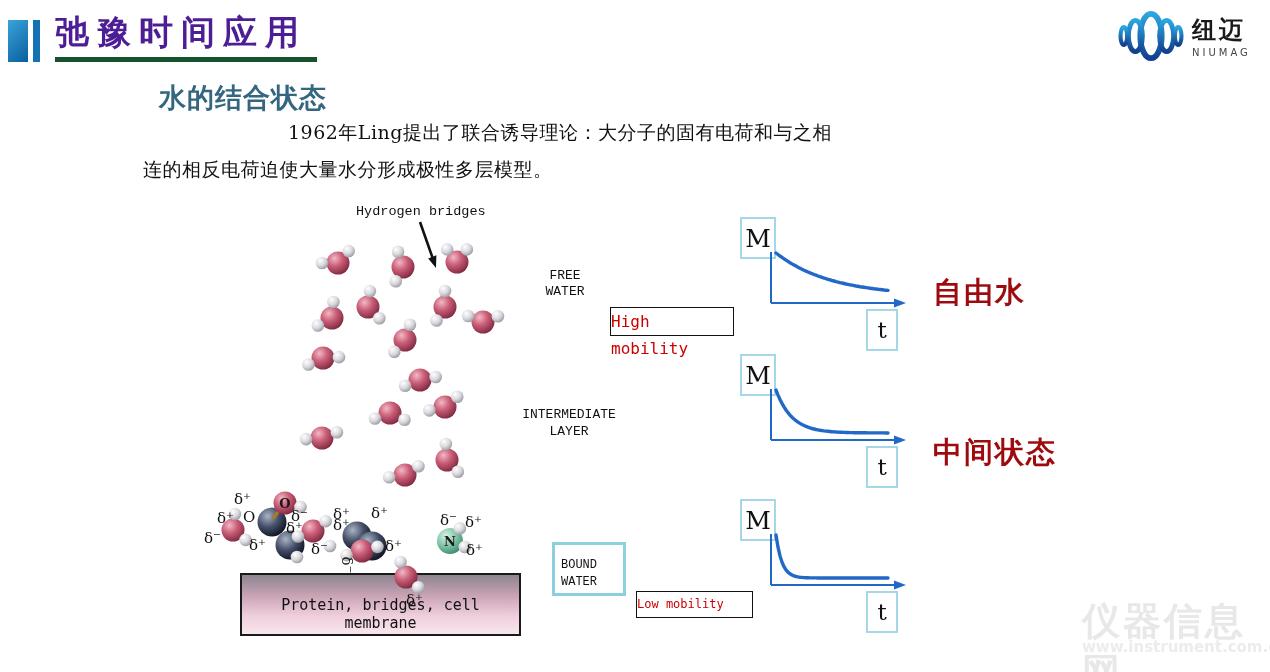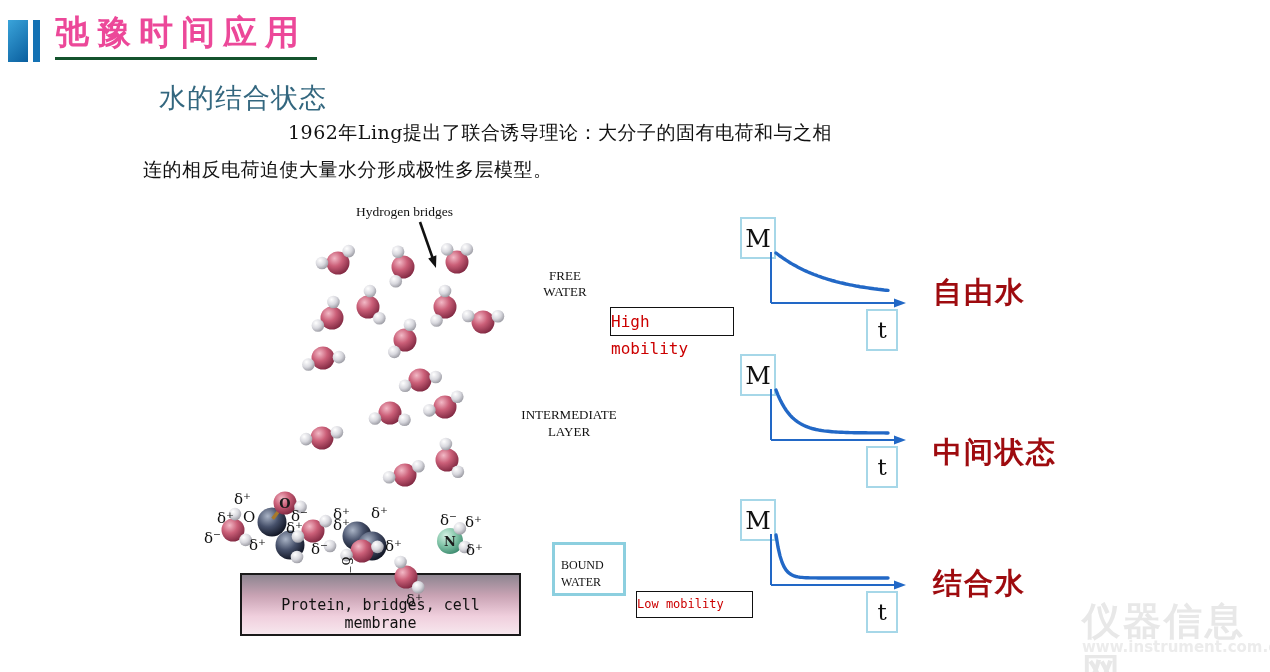--- a/index.html
+++ b/index.html
@@ -3,34 +3,34 @@
 <meta charset="utf-8">
 <style>
   html,body{margin:0;padding:0;background:#fff;}
   .slide{position:relative;width:1270px;height:672px;background:#ffffff;overflow:hidden;
          font-family:"DejaVu Serif","Liberation Serif",serif;}
 
   
   .bar1{position:absolute;left:8px;top:20px;width:20px;height:42px;
         background:linear-gradient(135deg,#3aa4da,#0a5e9e);}
   .bar2{position:absolute;left:33px;top:20px;width:7px;height:42px;background:#1472b4;}
-  .title{position:absolute;left:55px;top:12px;font-size:34px;font-weight:bold;color:#ec4899;
-         letter-spacing:8px;border-bottom:3px solid #14532d;padding:0 10px 4px 0;line-height:1.2;}
-  .subtitle{position:absolute;left:159px;top:80px;font-size:27px;font-weight:400;color:#33677f;letter-spacing:1px;}
+  .title{position:absolute;left:55px;top:12px;font-size:34px;font-weight:bold;color:#4c1d95;
+         letter-spacing:8px;border-bottom:5px solid #14532d;padding:0 10px 4px 0;line-height:1.2;}
+  .subtitle{position:absolute;left:159px;top:80px;font-size:27px;font-weight:700;color:#33677f;letter-spacing:1px;}
   .logo{position:absolute;left:1118px;top:8px;display:flex;align-items:center;gap:8px;}
   .logo-cn{font-family:"DejaVu Sans","Liberation Sans",sans-serif;font-size:24px;font-weight:bold;color:#1a1a1a;letter-spacing:3px;}
   .logo-en{font-family:"DejaVu Sans","Liberation Sans",sans-serif;font-size:10px;color:#444;letter-spacing:3px;margin-top:1px;}
 
   
   .intro{position:absolute;left:143px;top:114px;width:890px;font-size:19px;color:#111;
          line-height:37px;letter-spacing:0.5px;}
   .intro .l1{text-indent:145px;}
 
   
-  .mono{font-family:Liberation Serif, serif;color:#111;}
+  .mono{font-family:Liberation Mono, monospace;color:#111;}
   .hb-label{position:absolute;left:356px;top:204px;font-size:13.5px;}
   .free-label{position:absolute;left:535px;top:268px;width:60px;text-align:center;font-size:13px;line-height:16px;}
   .inter-label{position:absolute;left:519px;top:406px;width:100px;text-align:center;font-size:13px;line-height:17px;}
   .bound-box{position:absolute;left:552px;top:542px;width:62px;height:36px;border:3px solid #8ccfdf;
              padding:12px 0 0 6px;font-size:12px;line-height:17px;background:#fff;}
   .mob-box{position:absolute;border:1.5px solid #111;background:#fff;text-align:left;
            font-family:"DejaVu Sans Mono","Liberation Mono",monospace;font-weight:normal;}
   .high-box{left:610px;top:307px;width:122px;height:27px;font-size:16px;line-height:27px;}
   .low-box{left:636px;top:591px;width:115px;height:25px;font-size:12px;line-height:25px;}
 
@@ -70,20 +70,41 @@
 </style>
 </head>
 <body>
 
 <div class="slide">
 
   <div class="bar1"></div>
   <div class="bar2"></div>
   <div class="title">弛豫时间应用</div>
 
+  <div class="logo">
+    <svg width="66" height="56" viewBox="0 0 80 68">
+      <defs>
+        <linearGradient id="lg" x1="0" y1="0" x2="0" y2="1">
+          <stop offset="0" stop-color="#2ba7e0"></stop>
+            <stop offset="1" stop-color="#123f8e"></stop>
+        </linearGradient>
+      </defs>
+      <g fill="none" stroke="url(#lg)">
+        <ellipse cx="40" cy="34" rx="13" ry="27" stroke-width="7"></ellipse>
+        <ellipse cx="21" cy="34" rx="8.5" ry="19" stroke-width="6"></ellipse>
+        <ellipse cx="59" cy="34" rx="8.5" ry="19" stroke-width="6"></ellipse>
+        <ellipse cx="7" cy="34" rx="4" ry="11" stroke-width="5"></ellipse>
+        <ellipse cx="73" cy="34" rx="4" ry="11" stroke-width="5"></ellipse>
+      </g>
+    </svg>
+    <div class="logo-text">
+      <div class="logo-cn">纽迈</div>
+      <div class="logo-en">NIUMAG</div>
+    </div>
+  </div>
 
   <div class="subtitle">水的结合状态</div>
 
   <div class="intro">
     <div class="l1">1962年Ling提出了联合诱导理论：大分子的固有电荷和与之相</div>
     <div class="l2">连的相反电荷迫使大量水分形成极性多层模型。</div>
   </div>
 
   <div class="hb-label mono">Hydrogen bridges</div>
   <svg class="hb-arrow" width="50" height="64">
@@ -309,19 +330,18 @@
       </div>
     <svg class="curve-svg" width="150" height="62">
       <line class="axis" x1="5" y1="4" x2="5" y2="55"></line>
       <line class="axis" x1="5" y1="55" x2="128" y2="55"></line>
       <polygon class="arrowhead" points="128,50.5 140,55 128,59.5"></polygon>
       <path class="decay-path" d="M10,5 L12,17.2 L14,25.9 L16,32.2 L18,36.7 L20,39.9 L22,42.2 L24,43.8 L26,45.0 L28,45.9 L30,46.5 L32,46.9 L34,47.2 L36,47.4 L38,47.6 L40,47.7 L42,47.8 L44,47.9 L46,47.9 L48,47.9 L50,47.9 L52,48.0 L54,48.0 L56,48.0 L58,48.0 L60,48.0 L62,48.0 L64,48.0 L66,48.0 L68,48.0 L70,48.0 L72,48.0 L74,48.0 L76,48.0 L78,48.0 L80,48.0 L82,48.0 L84,48.0 L86,48.0 L88,48.0 L90,48.0 L92,48.0 L94,48.0 L96,48.0 L98,48.0 L100,48.0 L102,48.0 L104,48.0 L106,48.0 L108,48.0 L110,48.0 L112,48.0 L114,48.0 L116,48.0 L118,48.0 L120,48.0 L122,48.0" stroke="#2268c6"></path>
     </svg>
     <div class="t-box">
         <span>t</span>
       </div>
-    <div class="state-label" style="color: rgb(158, 11, 15);">结合水</div>
   </div>
 
   <div class="wm1">仪器信息网</div>
   <div class="wm2">www.instrument.com.cn</div>
 
 </div>
 
 </body></html>

